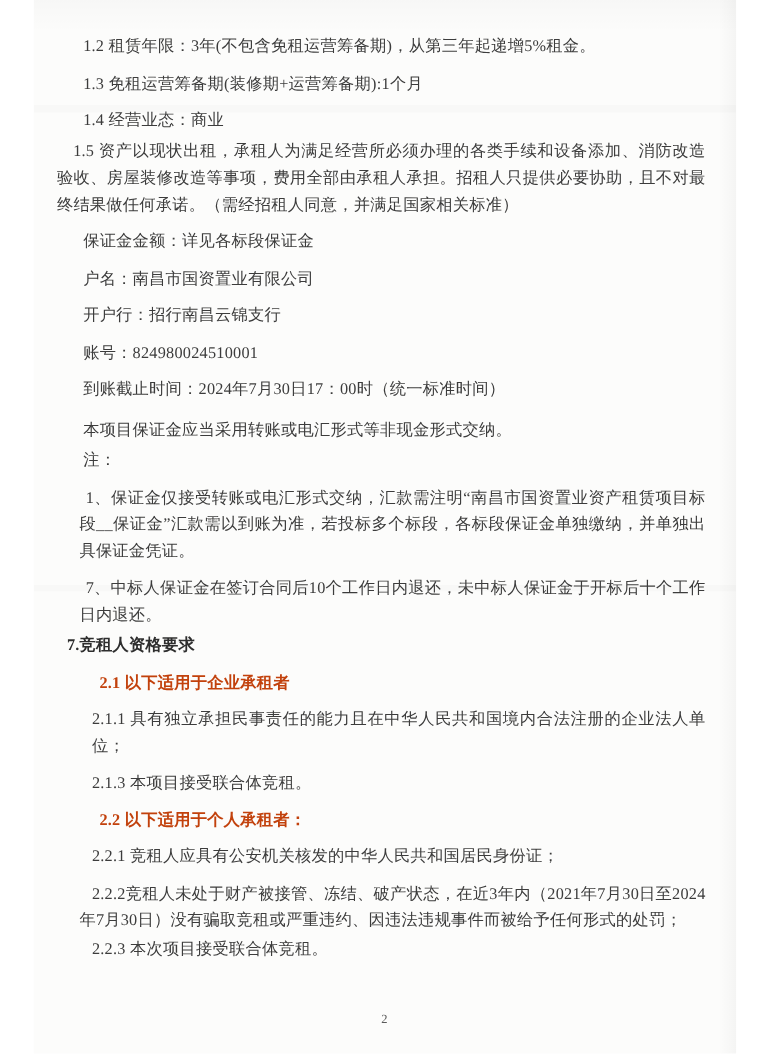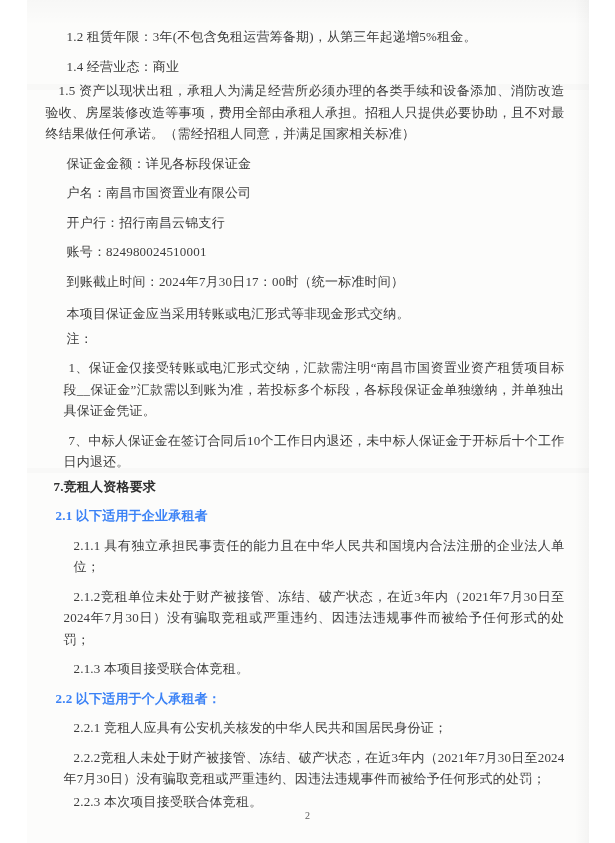--- a/index.html
+++ b/index.html
@@ -56,21 +56,21 @@
     color: #3c3c3c;
     text-align: justify;
     letter-spacing: 0.2px;
   }
   .para:first-child { margin-top: 0; }
   
   .lv-item         { margin-left: 40px; }
   .lv-item-wrap    { margin-left: 19px; text-indent: 13px; }
   .lv-note-wrap    { margin-left: 37px; text-indent: 5px; }
   .lv-section      { margin-left: 27px; font-weight: bold; color: #2e2e2e; }
-  .lv-subsection   { margin-left: 29px; font-weight: bold; color: #3b82f6; }
+  .lv-subsection   { margin-left: 53px; font-weight: bold; color: #c2410c; }
   .lv-subitem      { margin-left: 47px; }
   .lv-subitem-wrap { margin-left: 37px; text-indent: 10px; }
   
   .sp-snug  { margin-top: 3px; }
   .sp-loose { margin-top: 11px; }
   .sp-tight { margin-top: 1px; }
   .page-number {
     position: absolute;
     left: 0;
     right: 0;
@@ -85,35 +85,35 @@
 <body>
 
 <div class="page">
   <div class="scan-band" style="top: 84px; height: 6px;"></div>
   <div class="scan-band" style="top: 468px; height: 5px;"></div>
   <div class="scan-edge"></div>
 
   <div class="doc-body">
 
   <p class="para lv-item">1.2 租赁年限：3年(不包含免租运营筹备期)，从第三年起递增5%租金。</p>
+      <p class="para lv-item">1.3 免租运营筹备期(装修期+运营筹备期):1个月</p>
       <p class="para lv-item">1.4 经营业态：商业</p>
       <p class="para lv-item-wrap sp-snug">1.5 资产以现状出租，承租人为满足经营所必须办理的各类手续和设备添加、消防改造验收、房屋装修改造等事项，费用全部由承租人承担。招租人只提供必要协助，且不对最终结果做任何承诺。（需经招租人同意，并满足国家相关标准）</p>
       <p class="para lv-item">保证金金额：详见各标段保证金</p>
       <p class="para lv-item">户名：南昌市国资置业有限公司</p>
       <p class="para lv-item">开户行：招行南昌云锦支行</p>
       <p class="para lv-item">账号：824980024510001</p>
       <p class="para lv-item">到账截止时间：2024年7月30日17：00时（统一标准时间）</p>
       <p class="para lv-item sp-loose">本项目保证金应当采用转账或电汇形式等非现金形式交纳。</p>
       <p class="para lv-item sp-snug">注：</p>
       <p class="para lv-note-wrap">1、保证金仅接受转账或电汇形式交纳，汇款需注明“南昌市国资置业资产租赁项目标段__保证金”汇款需以到账为准，若投标多个标段，各标段保证金单独缴纳，并单独出具保证金凭证。</p>
       <p class="para lv-note-wrap">7、中标人保证金在签订合同后10个工作日内退还，未中标人保证金于开标后十个工作日内退还。</p>
       <p class="para lv-section sp-snug">7.竞租人资格要求</p>
       <p class="para lv-subsection">2.1 以下适用于企业承租者</p>
       <p class="para lv-subitem">2.1.1 具有独立承担民事责任的能力且在中华人民共和国境内合法注册的企业法人单位；</p>
-      <p class="para lv-subitem-wrap">2.1.2竞租单位未处于财产被接管、冻结、破产状态，在近3年内（2021年7月30日至2024年7月30日）没有骗取竞租或严重违约、因违法违规事件而被给予任何形式的处罚；</p>
       <p class="para lv-subitem">2.1.3 本项目接受联合体竞租。</p>
       <p class="para lv-subsection">2.2 以下适用于个人承租者：</p>
       <p class="para lv-subitem">2.2.1 竞租人应具有公安机关核发的中华人民共和国居民身份证；</p>
       <p class="para lv-subitem-wrap">2.2.2竞租人未处于财产被接管、冻结、破产状态，在近3年内（2021年7月30日至2024年7月30日）没有骗取竞租或严重违约、因违法违规事件而被给予任何形式的处罚；</p>
       <p class="para lv-subitem sp-tight">2.2.3 本次项目接受联合体竞租。</p>
     </div>
 
   <div class="page-number">2</div>
 </div>
 

